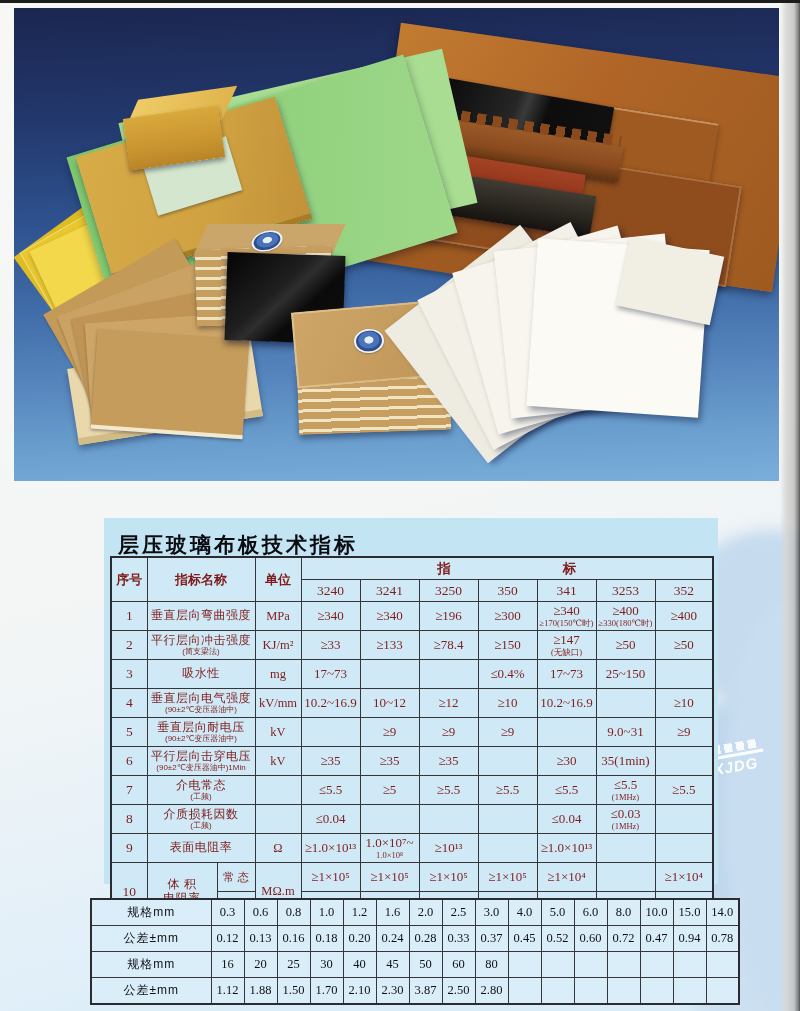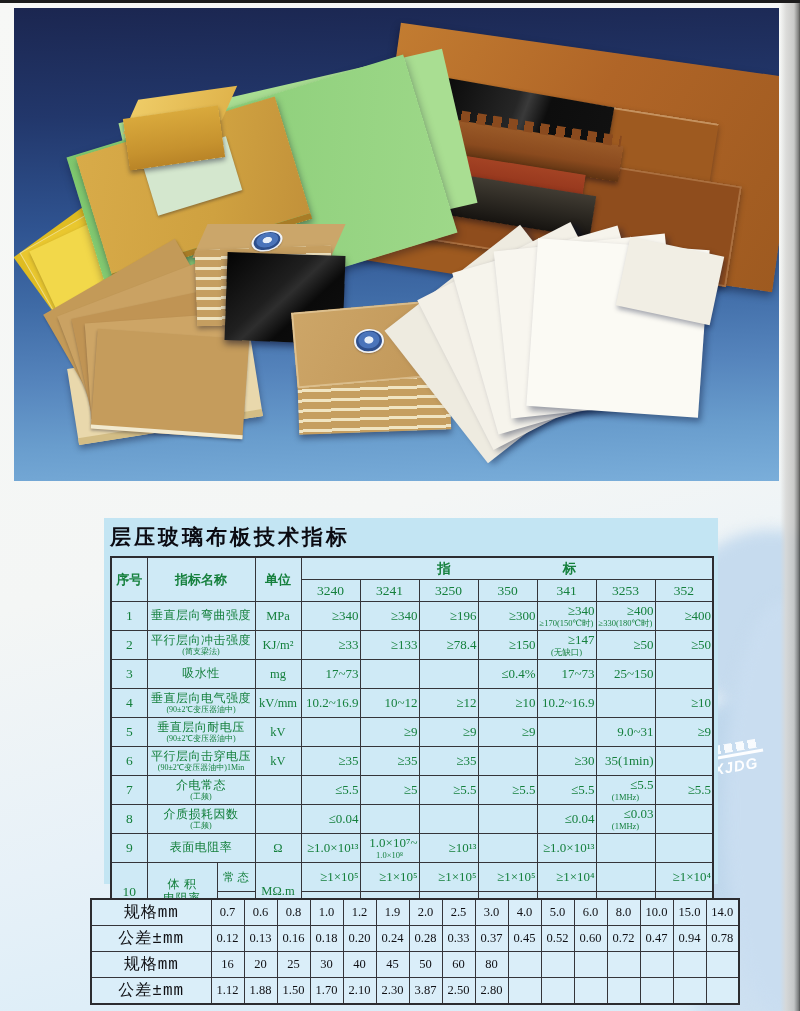--- a/index.html
+++ b/index.html
@@ -86,44 +86,44 @@
   .blob3{left:688px;top:890px;width:200px;height:170px;background:#cde0f1;}
   .blob4{left:724px;top:600px;width:120px;height:420px;background:#c9ddf0;}
   .wm-logo{position:absolute;left:712px;top:742px;width:52px;transform:rotate(-10deg);z-index:1;color:#fdfeff;}
   .wm-glyphs{height:9px;width:46px;margin-left:2px;
     background:repeating-linear-gradient(90deg,#fdfeff 0 8px,rgba(0,0,0,0) 8px 12px);opacity:.9;}
   .wm-line{height:2.5px;background:#fdfeff;margin:2px 0 1px;}
   .wm-text{font-style:italic;font-weight:bold;font-size:15px;letter-spacing:1px;}
 
   
   .panel{position:absolute;left:104px;top:518px;width:614px;height:366px;background:var(--panel);z-index:2;}
-  .title{margin:0;padding:5px 2px 6px 6px;font-size:21px;font-weight:900;letter-spacing:3px;color:#0b0b12;}
+  .title{margin:8px;padding:5px 2px 6px 6px;font-size:21px;font-weight:900;letter-spacing:3px;color:#0b0b12;}
   table{border-collapse:collapse;}
   .spec{position:absolute;left:6px;top:38px;width:602px;table-layout:fixed;
-    font-family:"Liberation Serif","DejaVu Serif",serif;color:#15803d;}
+    font-family:"Liberation Serif","DejaVu Serif",serif;color:#7f1d1d;}
   .spec th,.spec td{border:1px solid #35353a;text-align:center;vertical-align:middle;padding:1px 1px;background:var(--cell);}
   .spec{border:2px solid #2c2c30;}
   .spec thead th{font-weight:normal;font-size:13.5px;height:19px;}
   .spec thead .side{font-family:"Liberation Sans","DejaVu Sans",sans-serif;font-size:13px;font-weight:bold;}
   .group span{padding:0 56px;font-family:"Liberation Sans","DejaVu Sans",sans-serif;font-weight:bold;font-size:13.5px;}
   .spec td.no{font-size:13.5px;}
   .spec td.name{font-family:"Liberation Sans","DejaVu Sans",sans-serif;}
   .nname{font-size:12px;letter-spacing:.5px;line-height:1.15;}
-  .nsub{font-size:8px;line-height:1.1;font-family:Liberation Serif, serif;}
+  .nsub{font-size:8px;line-height:1.1;}
   .spec td.unit{font-size:12.5px;}
   .spec td.val{height:26px;}
-  .vmain{font-size:13px;line-height:1.15;text-align:right;}
+  .vmain{font-size:13px;line-height:1.15;}
   .vsub{font-size:8.5px;line-height:1.1;}
   .spec td.state{font-family:"Liberation Sans","DejaVu Sans",sans-serif;font-size:11.5px;}
 
   
   .size{position:absolute;left:90px;top:898px;width:648px;table-layout:fixed;z-index:2;
     font-family:"Liberation Serif","DejaVu Serif",serif;color:#101014;border:2px solid #2c2c30;}
   .size td{border:1px solid #35353a;text-align:center;vertical-align:middle;height:23px;background:var(--cell_light);font-size:12.5px;}
-  .size td.slabel{font-family:Liberation Mono, monospace;font-size:16px;letter-spacing:1px;margin-top:36px;}
+  .size td.slabel{font-family:Liberation Sans, sans-serif;font-size:12px;letter-spacing:1px;margin-top:36px;}
 </style>
 </head>
 <body>
 
 <div class="page">
 
   <div class="photo">
     <div class="sh rust-back"></div>
     <div class="sh rust-mid"></div>
     <div class="sh rust-front"></div>
@@ -510,26 +510,26 @@
         <col style="width: 33px;">
         <col style="width: 33px;">
         <col style="width: 33px;">
         <col style="width: 33px;">
         <col style="width: 33px;">
         <col style="width: 33px;">
       </colgroup>
     <tbody id="size-body">
         <tr>
           <td class="slabel">规格mm</td>
-          <td>0.7</td>
+          <td>0.3</td>
           <td>0.6</td>
           <td>0.8</td>
           <td>1.0</td>
           <td>1.2</td>
-          <td>1.9</td>
+          <td>1.6</td>
           <td>2.0</td>
           <td>2.5</td>
           <td>3.0</td>
           <td>4.0</td>
           <td>5.0</td>
           <td>6.0</td>
           <td>8.0</td>
           <td>10.0</td>
           <td>15.0</td>
           <td>14.0</td>

